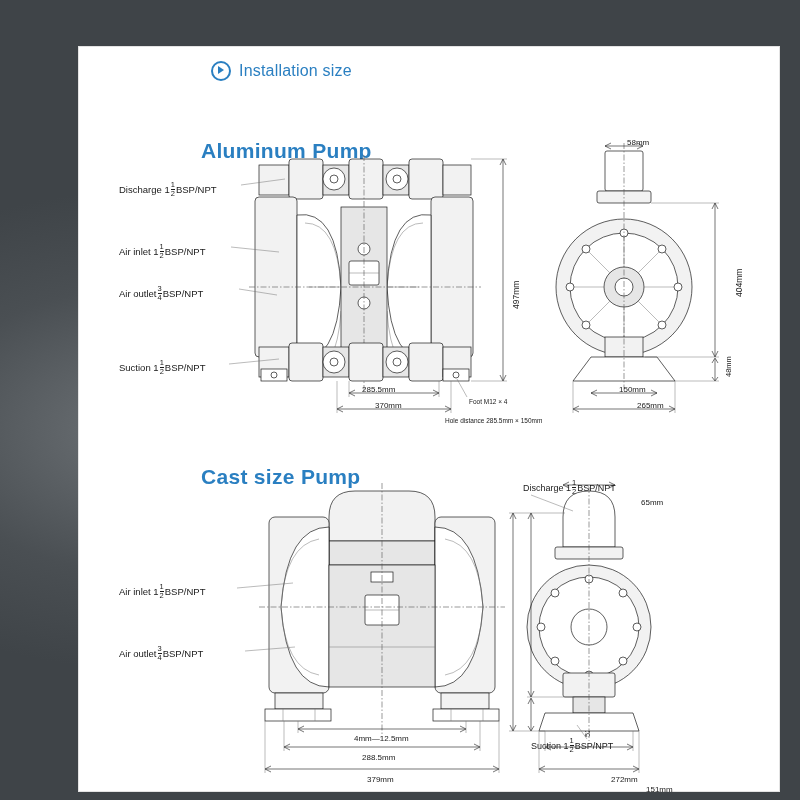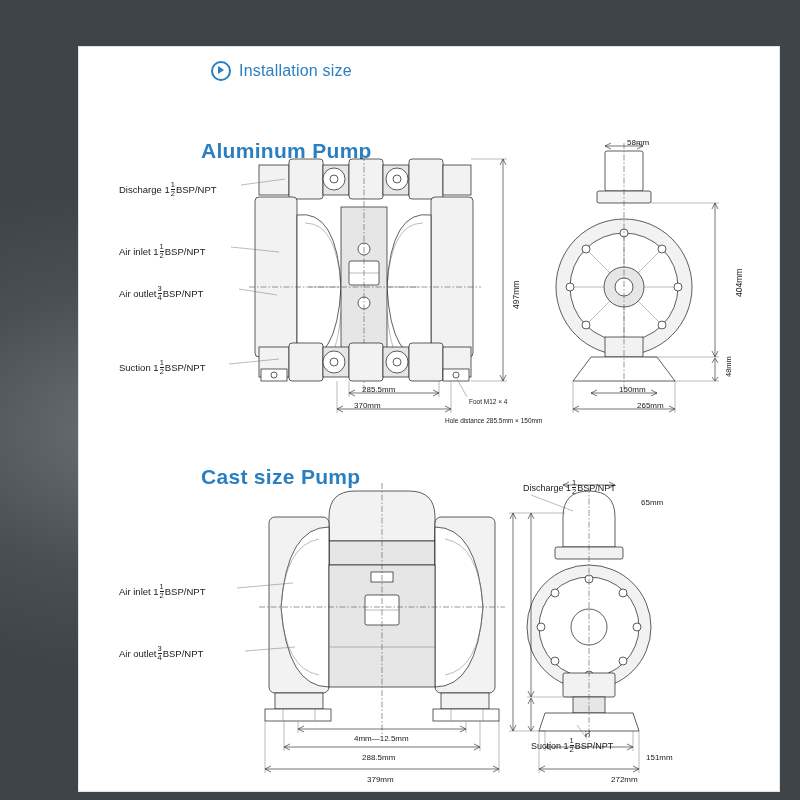--- a/index.html
+++ b/index.html
@@ -87,21 +87,21 @@
   </div>
   <div class="lbl" style="left:40px;top:238px;">
     <span>Air outlet</span><span class="frac"><span class="n">3</span><span class="d">4</span></span><span>BSP/NPT</span>
   </div>
   <div class="lbl" style="left:40px;top:312px;">
     <span>Suction 1</span><span class="frac"><span class="n">1</span><span class="d">2</span></span><span>BSP/NPT</span>
   </div>
 
   <div class="vert" style="left:432px;top:262px;font-size:8.5px;">497mm</div>
   <div class="lbl sm" style="left:283px;top:339px;">285.5mm</div>
-  <div class="lbl sm" style="left:275px;top:355px;">370mm</div>
+  <div class="lbl sm" style="left:296px;top:355px;">370mm</div>
   <div class="lbl xs" style="left:390px;top:352px;">Foot M12 × 4</div>
   <div class="lbl xs" style="left:366px;top:371px;">Hole distance 285.5mm × 150mm</div>
 
   <div class="lbl sm" style="left:548px;top:92px;">58mm</div>
   <div class="vert" style="left:655px;top:250px;font-size:8.5px;">404mm</div>
   <div class="vert" style="left:645px;top:330px;font-size:7.5px;">48mm</div>
   <div class="lbl sm" style="left:540px;top:339px;">150mm</div>
   <div class="lbl sm" style="left:540px;top:355px;margin-left:18px;">265mm</div>
 
   <div class="section-title" id="sec-cast">Cast size Pump</div>
@@ -121,21 +121,21 @@
     <span>Discharge 1</span><span class="frac"><span class="n">1</span><span class="d">2</span></span><span>BSP/NPT</span>
   </div>
   <div class="lbl" style="left:452px;top:690px;font-size:9px;">
     <span>Suction 1</span><span class="frac"><span class="n">1</span><span class="d">2</span></span><span>BSP/NPT</span>
   </div>
 
   <div class="lbl sm" style="left:562px;top:432px;margin-top:20px;">65mm</div>
   <div class="vert" style="left:486px;top:600px;font-size:8.5px;">511mm</div>
   <div class="vert" style="left:505px;top:600px;font-size:8.5px;">426mm</div>
   <div class="vert" style="left:504px;top:690px;font-size:7.5px;">52mm</div>
-  <div class="lbl sm" style="left:567px;top:707px;text-align:right;">151mm</div>
+  <div class="lbl sm" style="left:567px;top:739px;text-align:right;">151mm</div>
   <div class="lbl sm" style="left:532px;top:729px;">272mm</div>
 
   <svg width="700" height="744" viewBox="0 0 700 744">
 
     <g>
 
       <rect class="ln fillg" x="180" y="118" width="30" height="30"></rect>
       <rect class="ln fillg" x="210" y="112" width="34" height="40" rx="3"></rect>
       <rect class="ln fillgg" x="244" y="118" width="26" height="30"></rect>
       <rect class="ln fillg" x="270" y="112" width="34" height="40" rx="3"></rect>

